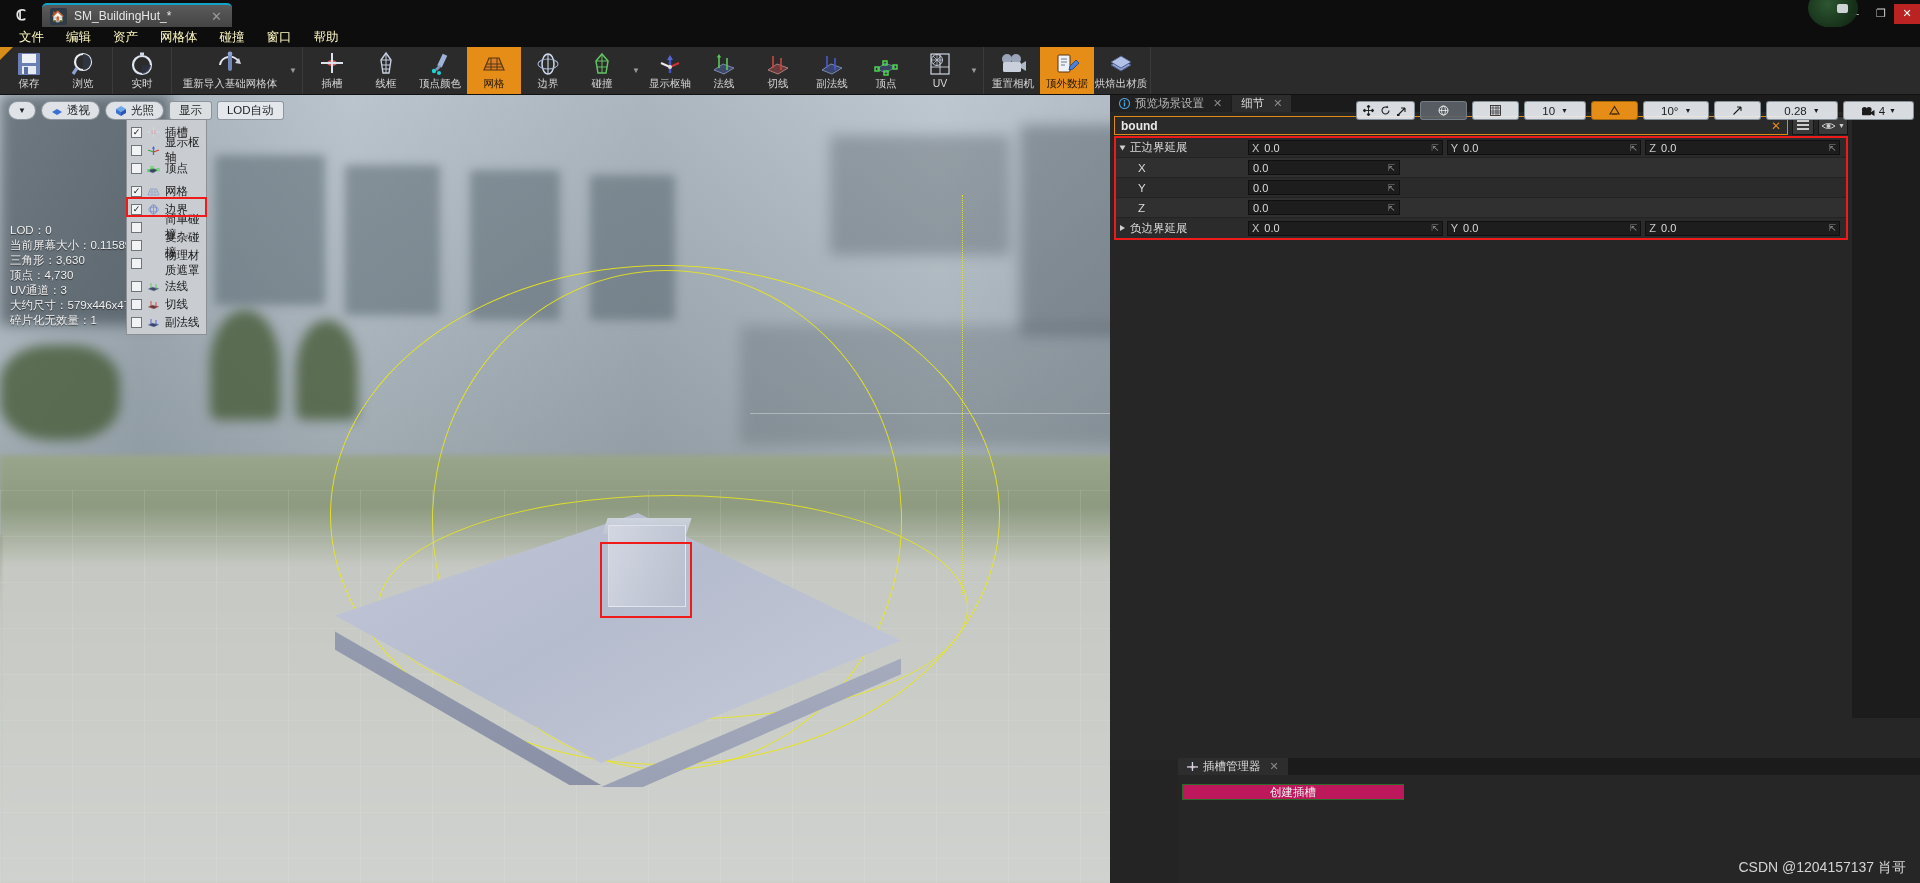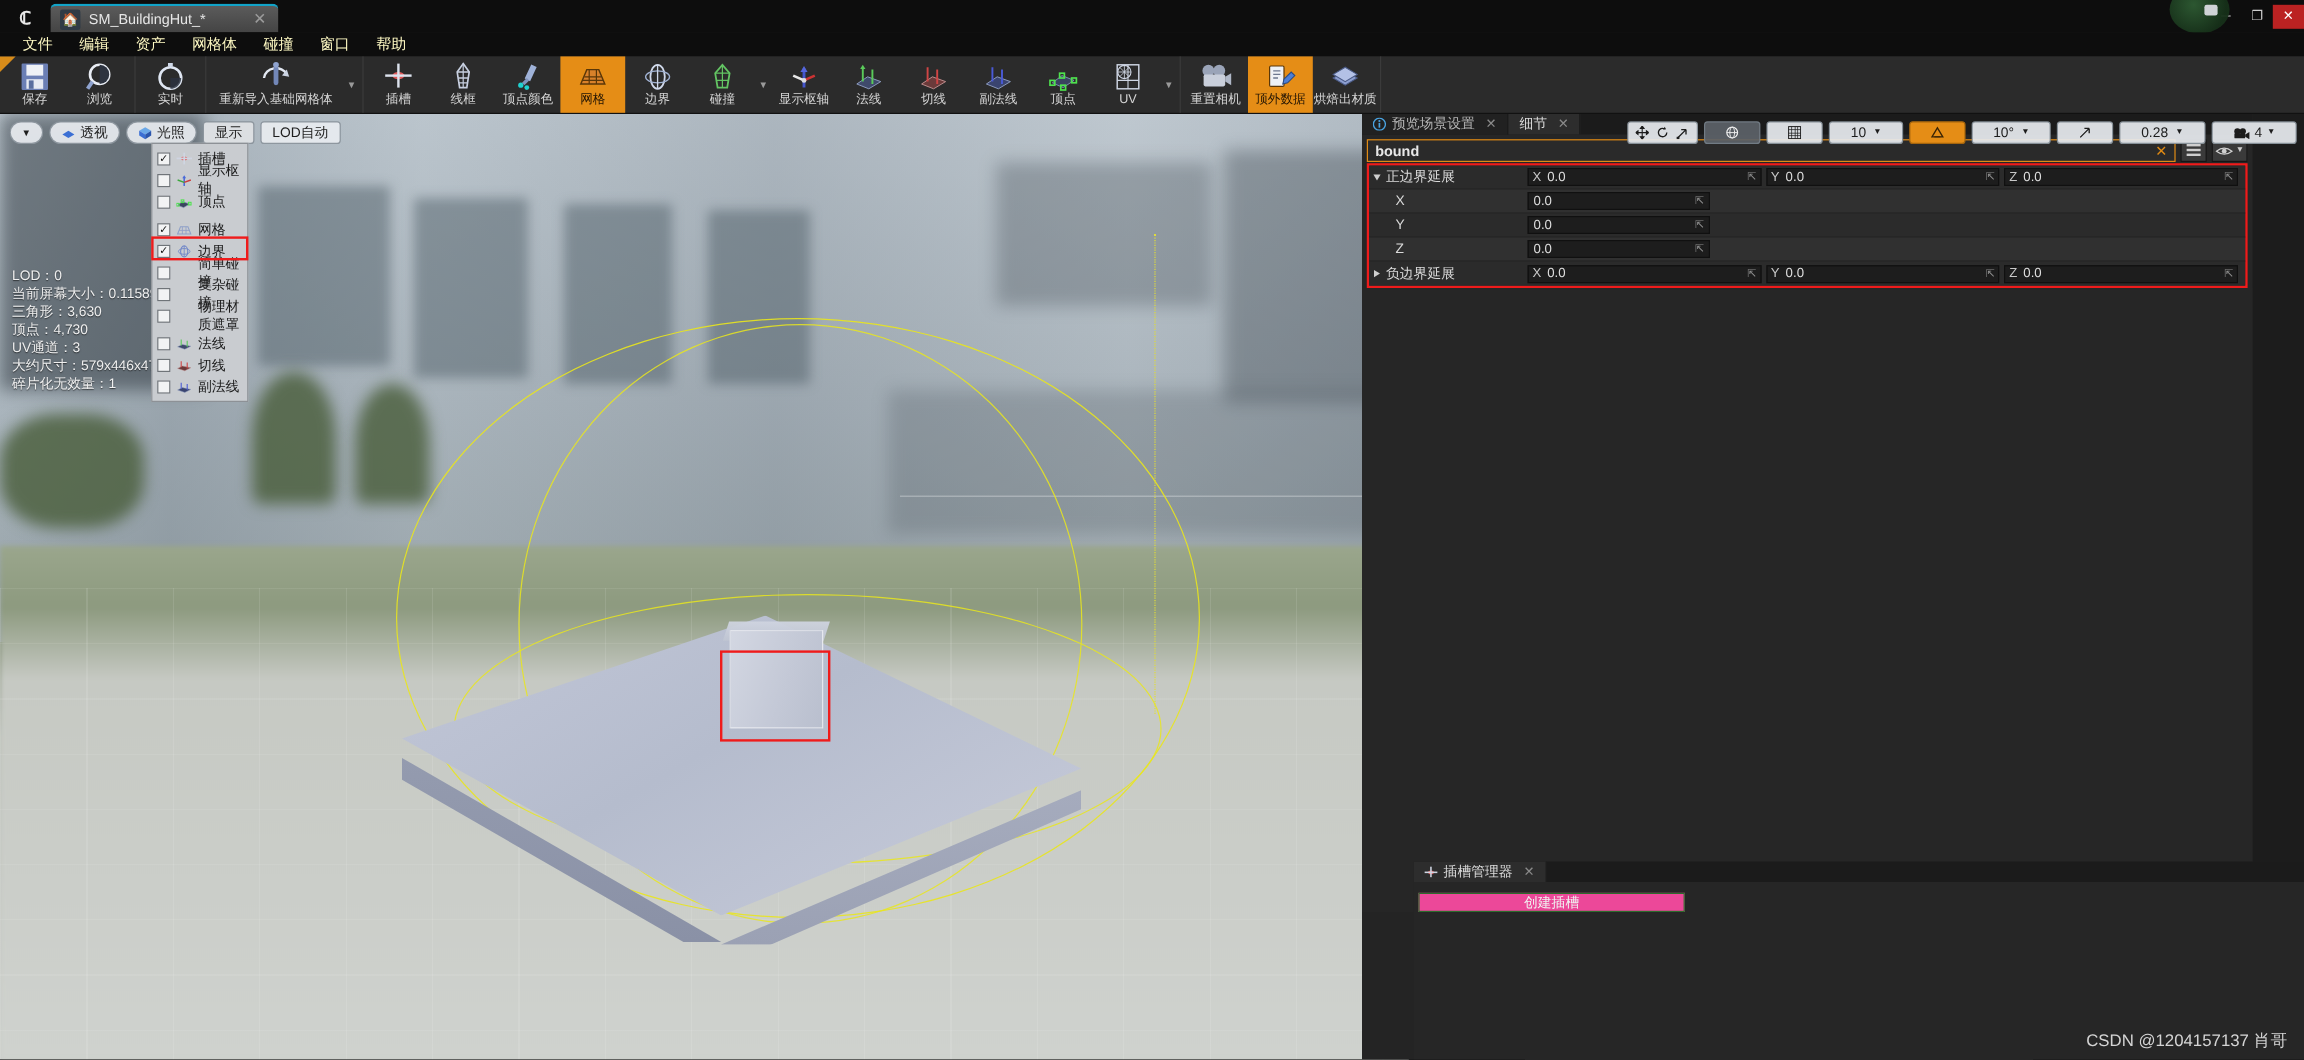--- a/index.html
+++ b/index.html
@@ -220,21 +220,21 @@
     height: 19px; min-width: 19px; padding: 0 17px; border-radius: 3px;
     background: rgba(232,236,240,.92); border: 1px solid rgba(120,130,140,.85);
     display:flex; align-items:center; justify-content:center; gap:3px;
     font-size: 11.5px; color:#1c1c1c;
   }
   .vp-btn.on { background: #e58d16; border-color: #a5650d; }
   .vp-btn.dark { background: rgba(92,98,104,.92); color: #f0f0f0; }
   .vp-split { display:flex; align-items:center; }
 
   
-  .right-col { position:absolute; left:1135px; top:95px; width:742px; height:788px; background:#242424; }
+  .right-col { position:absolute; left:1110px; top:95px; width:742px; height:788px; background:#242424; }
   .panel { background: #262626; }
   .panel-tabs { display:flex; height: 17px; background: #1b1b1b; }
   .ptab {
     display:flex; align-items:center; gap:5px; padding: 0 9px; height: 17px;
     font-size: 11.5px; background: #2d2d2d; color: #dcdcdc; border-right: 1px solid #1b1b1b;
   }
   .ptab.inactive { background: #212121; color:#b4b4b4; }
   .ptab-x { color: #8b8b8b; font-size: 11px; margin-left: 4px; }
 
   .search-row {
@@ -270,23 +270,23 @@
   .vspin { margin-left:auto; color:#8e8e8e; font-size: 9px; }
   .single-wrap { flex: 1; padding-right: 6px; display:flex; }
   .sfield {
     width: 152px; height: 15px; background: #1d1d1d; border: 1px solid #101010;
     display:flex; align-items:center; padding: 0 4px; font-size: 11px; color:#ddd;
   }
 
   .panel-body { height: 520px; background: #262626; }
 
   .socket-panel { position:absolute; left:1178px; top:718px; width: 742px; height: 165px; background:#262626; }
-  .socket-tabs { display:flex; height: 17px; background:#1b1b1b; }
+  .socket-tabs { display:flex; height: 17px; background:#1b1b1b;margin-top:40px; }
   .green-btn {
-    margin: 9px 0 0 4px; width: 222px; height: 16px; background: #ec4899;
+    margin: 9px 0 0 4px; width: 222px; height: 16px; background: #be185d;
     border: 1px solid #2c6b2c; display:flex; align-items:center; justify-content:center;
     font-size: 11.5px; color: #f0f0f0;
   }
 
   .watermark {
     position:absolute; right: 14px; bottom: 6px; font-size: 14px; color:#d4d4d4;
   }
 
   svg { display:block; }
 </style>

